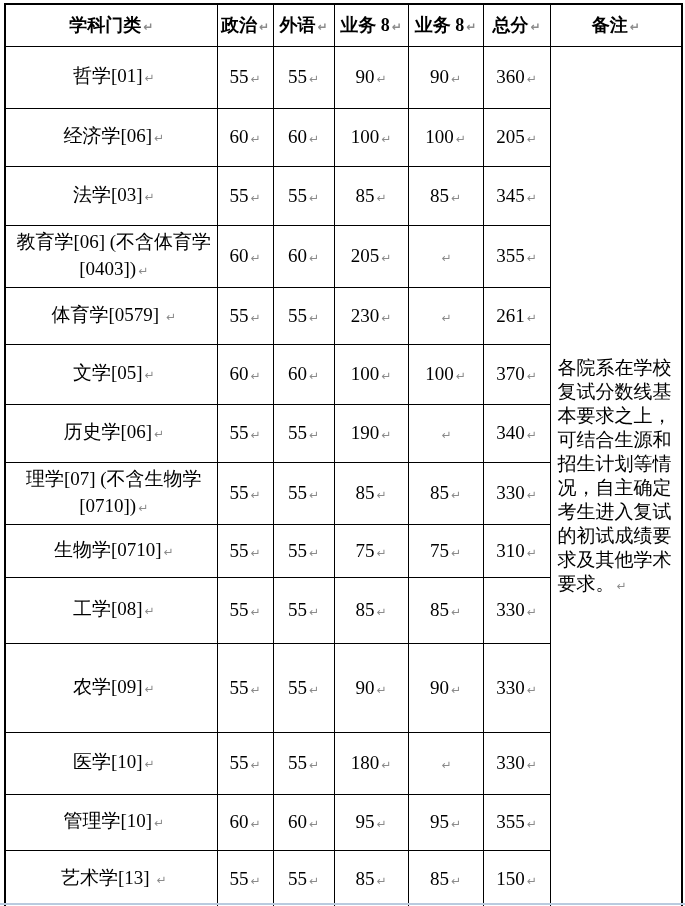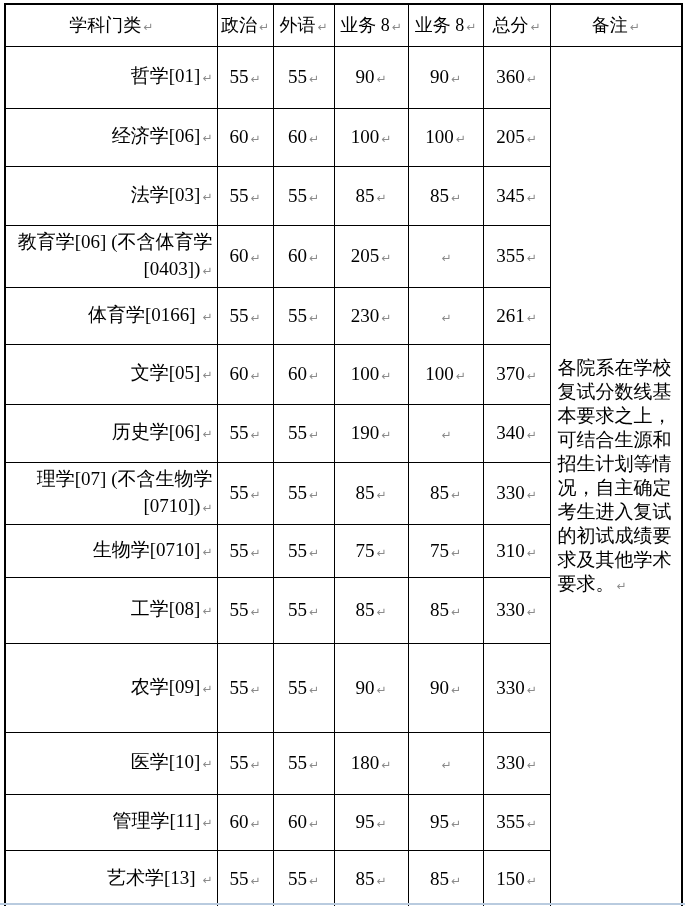--- a/index.html
+++ b/index.html
@@ -8,22 +8,22 @@
     background:var(--bg,#ffffff); color:var(--text,#000000);
     font-family:"Liberation Serif","DejaVu Serif",serif;
     overflow:hidden;
   }
   table.score {
     position:absolute; left:4px; top:3px; width:677px;
     border-collapse:collapse; table-layout:fixed;
     border:2px solid var(--border,#000);
   }
   th,td { border:1px solid var(--border,#000); padding:0; vertical-align:middle; overflow:hidden; }
-  th { font-weight:normal; font-size:18px; white-space:nowrap; }
-  td.cat { text-align:right; padding:2px 4px 2px 9px; font-size:19px; line-height:27px;margin-top:28px; }
+  th { font-weight:bold; font-size:18px; white-space:nowrap; }
+  td.cat { text-align:center; padding:2px 4px 2px 9px; font-size:19px; line-height:27px;margin-top:28px; }
   td.num { text-align:center; font-size:19px; }
   td.remark {
     vertical-align:middle; text-align:left;
     padding:0 5px 0 7px; font-size:19px; line-height:24px;
   }
   .p {
     color:var(--mark,#8b8b8b); font-size:12px;
     font-family:"DejaVu Sans",sans-serif; margin-left:2px;
   }
   .bottom-edge {
@@ -83,21 +83,21 @@
     </tr>
     <tr style="height:59px">
       <td class="cat"><span>教育学[06] (不含体育学[0403])</span><span class="p">↵</span></td>
       <td class="num"><span>60</span><span class="p">↵</span></td>
       <td class="num"><span>60</span><span class="p">↵</span></td>
       <td class="num"><span>205</span><span class="p">↵</span></td>
       <td class="num"><span></span><span class="p">↵</span></td>
       <td class="num"><span>355</span><span class="p">↵</span></td>
     </tr>
     <tr style="height:57px">
-      <td class="cat"><span>体育学[0166] </span><span class="p">↵</span></td>
+      <td class="cat"><span>体育学[0579] </span><span class="p">↵</span></td>
       <td class="num"><span>55</span><span class="p">↵</span></td>
       <td class="num"><span>55</span><span class="p">↵</span></td>
       <td class="num"><span>230</span><span class="p">↵</span></td>
       <td class="num"><span></span><span class="p">↵</span></td>
       <td class="num"><span>261</span><span class="p">↵</span></td>
     </tr>
     <tr style="height:60px">
       <td class="cat"><span>文学[05]</span><span class="p">↵</span></td>
       <td class="num"><span>60</span><span class="p">↵</span></td>
       <td class="num"><span>60</span><span class="p">↵</span></td>
@@ -147,21 +147,21 @@
     </tr>
     <tr style="height:62px">
       <td class="cat"><span>医学[10]</span><span class="p">↵</span></td>
       <td class="num"><span>55</span><span class="p">↵</span></td>
       <td class="num"><span>55</span><span class="p">↵</span></td>
       <td class="num"><span>180</span><span class="p">↵</span></td>
       <td class="num"><span></span><span class="p">↵</span></td>
       <td class="num"><span>330</span><span class="p">↵</span></td>
     </tr>
     <tr style="height:56px">
-      <td class="cat"><span>管理学[11]</span><span class="p">↵</span></td>
+      <td class="cat"><span>管理学[10]</span><span class="p">↵</span></td>
       <td class="num"><span>60</span><span class="p">↵</span></td>
       <td class="num"><span>60</span><span class="p">↵</span></td>
       <td class="num"><span>95</span><span class="p">↵</span></td>
       <td class="num"><span>95</span><span class="p">↵</span></td>
       <td class="num"><span>355</span><span class="p">↵</span></td>
     </tr>
     <tr style="height:59px">
       <td class="cat"><span>艺术学[13] </span><span class="p">↵</span></td>
       <td class="num"><span>55</span><span class="p">↵</span></td>
       <td class="num"><span>55</span><span class="p">↵</span></td>

